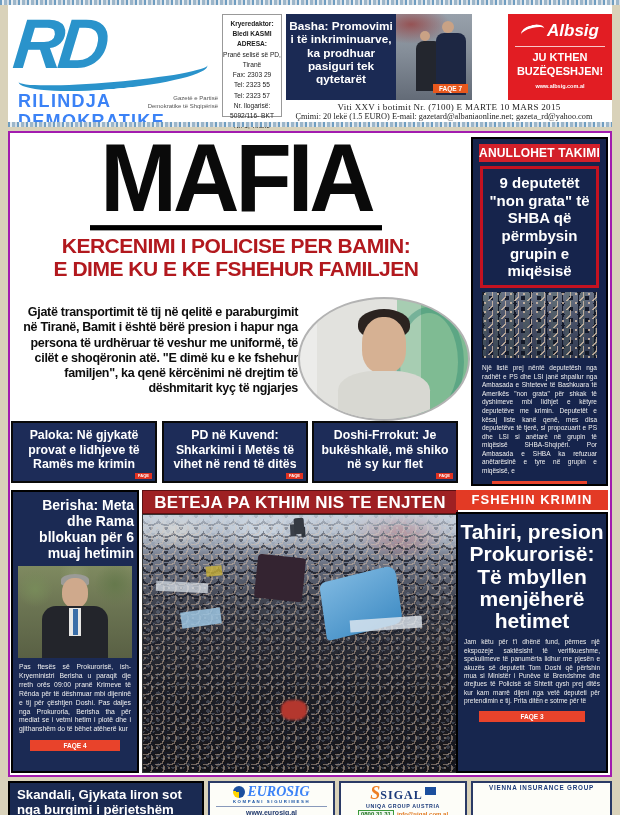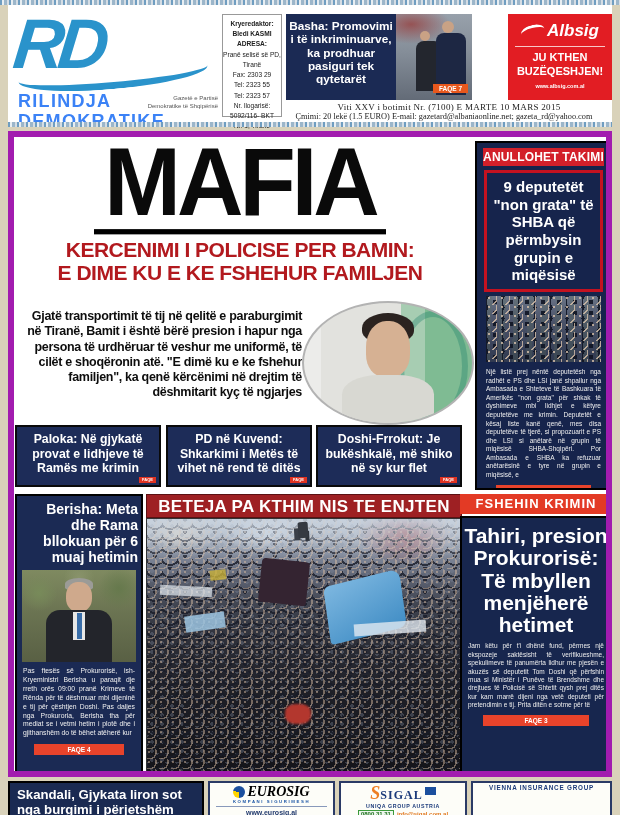--- a/index.html
+++ b/index.html
@@ -33,21 +33,21 @@
   #albsig-div{border-top:1px solid rgba(255,255,255,.75);margin:5px 7px 4px;}
   #albsig-slogan{font-weight:bold;font-size:11px;line-height:1.25;}
   #albsig-url{font-size:5.5px;margin-top:4px;font-weight:bold;}
   #issue-line{position:absolute;left:276px;top:97px;width:330px;text-align:center;
     font-family:Liberation Serif, serif;font-size:9px;color:#222;letter-spacing:.3px;white-space:nowrap;}
   #price-line{position:absolute;left:262px;top:107px;width:348px;text-align:center;
     font-family:"Liberation Serif",serif;font-size:8.3px;color:#222;white-space:nowrap;}
 
   
   #main-box{position:absolute;left:8px;top:131px;width:604px;height:646px;background:#fff;
-    border:6px solid #a21caf;box-sizing:border-box;overflow:hidden;}
+    border:2px solid #a21caf;box-sizing:border-box;overflow:hidden;}
   #mafia-wrap{position:absolute;left:0;top:0px;width:452px;text-align:center;}
   #mafia{display:inline-block;font-size:92px;font-weight:bold;letter-spacing:-4px;line-height:.98;
     border-bottom:5px solid #000;padding:0 10px 0;transform:scaleY(1.05);color:#0a0a0a;}
   #subhead{position:absolute;left:0;top:102px;width:452px;text-align:center;color:#b2191e;
     font-weight:bold;font-size:21px;line-height:1.08;letter-spacing:-.5px;}
   #subhead div{white-space:nowrap;}
   #lead-body{position:absolute;left:4px;top:172px;width:284px;font-size:12.5px;font-weight:bold;
     letter-spacing:-.3px;text-align:right;line-height:1.22;color:#0d0d0d;}
   #bami-photo{position:absolute;left:288px;top:164px;width:168px;height:120px;border-radius:50%;
     border:2px solid #b3b3b3;overflow:hidden;
@@ -128,21 +128,21 @@
   .t-body{font-size:6.5px;color:#eee;text-align:justify;padding:2px 6px;line-height:1.3;}
 
   
   #skandali-box{position:absolute;left:8px;top:781px;width:196px;height:40px;background:#1a2a52;
     border:2px solid #000;box-sizing:border-box;color:#fff;font-weight:bold;font-size:13.2px;line-height:1.15;padding:4px 7px;}
   .ad{position:absolute;top:781px;height:40px;background:#fdfdf8;border:2px solid #2a3a66;box-sizing:border-box;
     text-align:center;overflow:hidden;}
   #ad-eurosig{left:208px;width:127px;}
   #ad-sigal{left:339px;width:128px;}
   #ad-sigma{left:471px;width:141px;}
-  .euro-row{margin-top:2px;color:#000000;font-family:"Liberation Serif",serif;font-weight:bold;font-style:italic;font-size:14px;line-height:1;}
+  .euro-row{margin-top:2px;color:#3b82f6;font-family:"Liberation Serif",serif;font-weight:bold;font-style:italic;font-size:14px;line-height:1;}
   .euro-icon{display:inline-block;width:12px;height:12px;border-radius:50%;vertical-align:-2px;margin-right:2px;
     background:conic-gradient(from 180deg,#ffd400 0 100deg,#1b4f9e 100deg 360deg);}
   .euro-sub{font-size:4.3px;letter-spacing:1.6px;color:#1b55a5;font-weight:bold;}
   .euro-url{border-top:1px solid #8899bb;margin:2px 6px 0;padding-top:2px;font-size:7px;color:#223a6e;font-weight:bold;}
   .sigal-row{margin-top:1px;line-height:1.05;}
   .sigal-s{color:#ee7e22;font-weight:bold;font-style:italic;font-size:18px;font-family:"Liberation Serif",serif;}
   .sigal-name{color:#1b3a7a;font-weight:bold;font-size:12px;font-family:"Liberation Serif",serif;letter-spacing:1px;}
   .sigal-badge{display:inline-block;width:11px;height:8px;background:#1b4f9e;vertical-align:4px;margin-left:2px;}
   .sigal-sub{font-size:5.3px;color:#1b3a7a;font-weight:bold;letter-spacing:.6px;}
   .sigal-contact{margin-top:2px;font-size:6px;}

